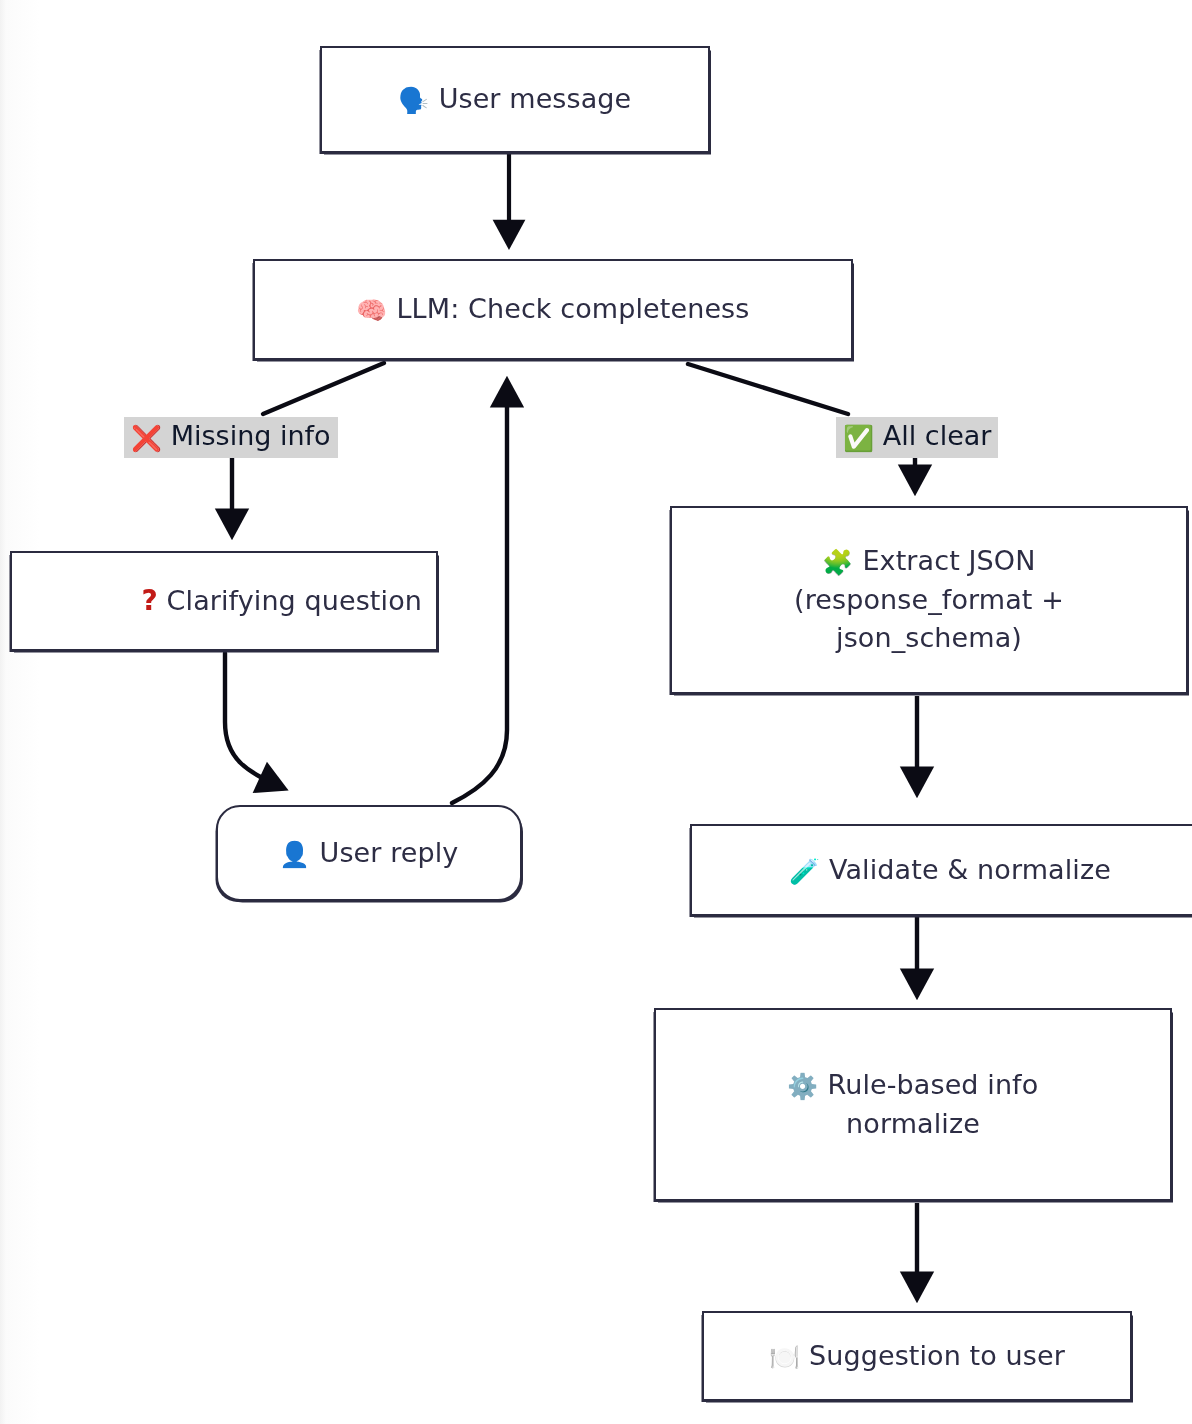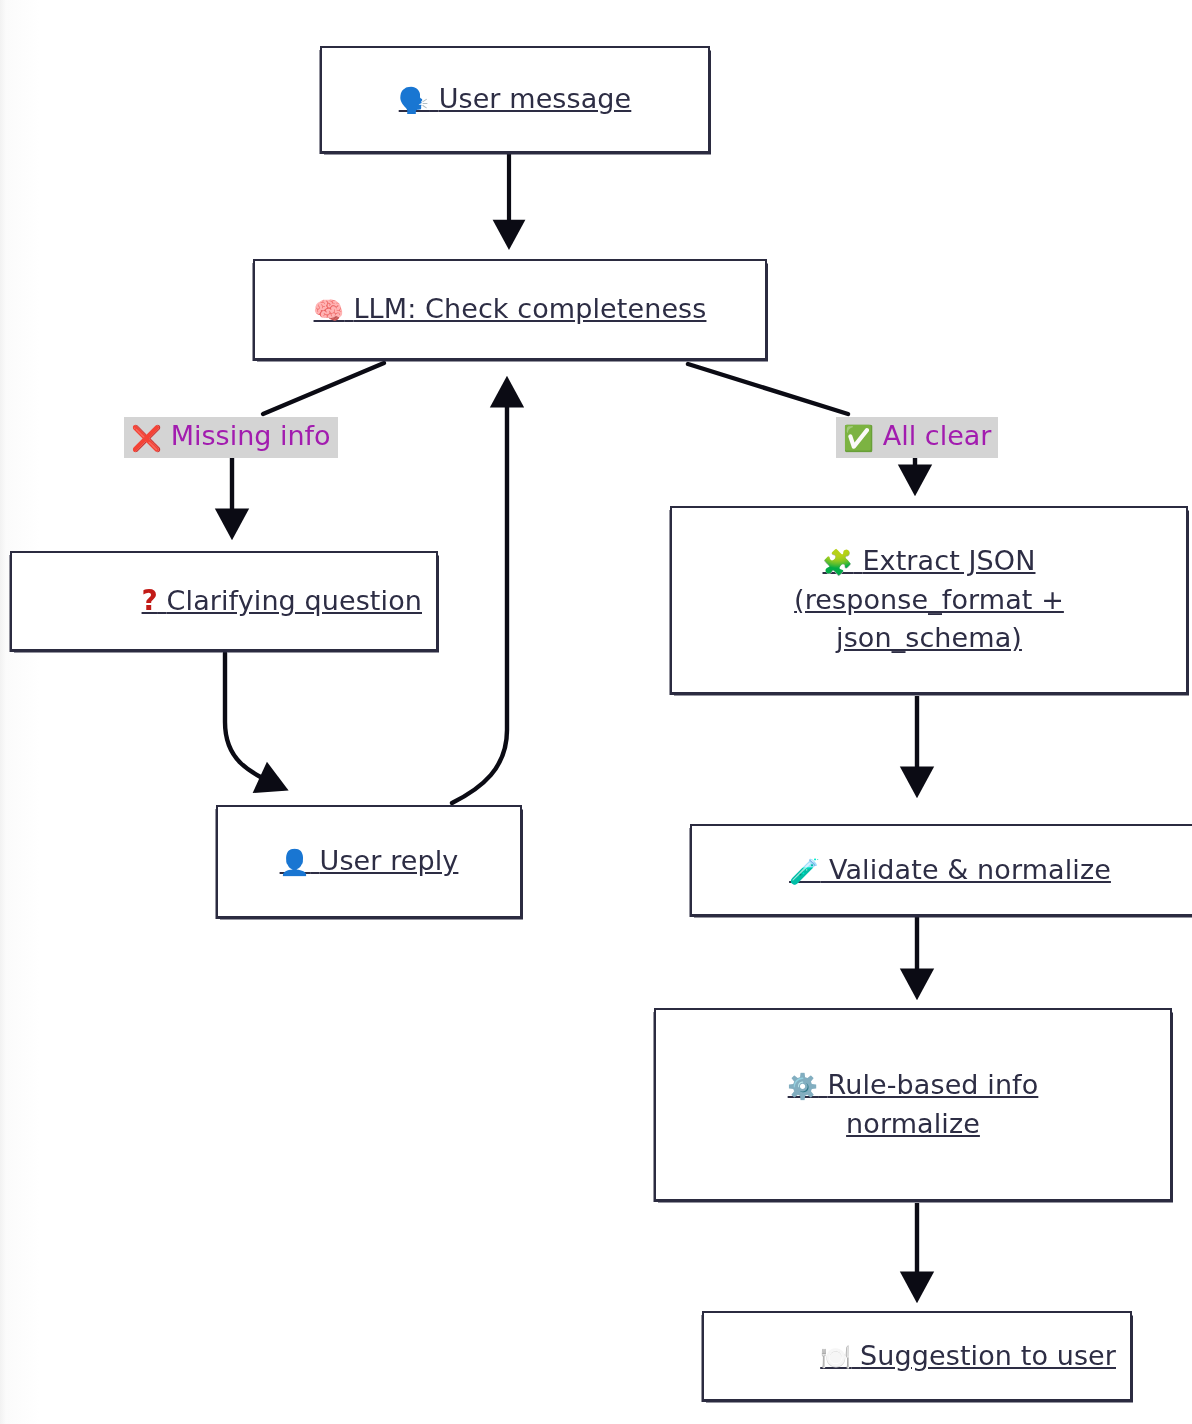--- a/index.html
+++ b/index.html
@@ -46,54 +46,53 @@
     line-height: 1.42;
     letter-spacing: 0.1px;
     
     box-shadow:
       2.5px 3px 0 -1.5px #2b2b40,
       -2px 2.5px 0 -1.5px #2b2b40;
   }
   .node .inner {
     padding: 0 14px;
     width: 100%;
-    text-decoration: underline;
   }
   .node .em {
     font-family: "DejaVu Sans", sans-serif;
     font-size: 25px;
     vertical-align: -1px;
   }
   .node .qmark {
     color: #c21b17;
     font-weight: bold;
     font-size: 28px;
   }
 
   .edge-label {
     position: absolute;
     background: #d4d4d4;
-    color: #a21caf;
+    color: #0f172a;
     font-size: 27px;
     line-height: 1.15;
     padding: 3px 7px 4px 7px;
     white-space: nowrap;
     box-sizing: border-box;
   }
   .edge-label .em { font-size: 25px; vertical-align: -2px; }
 
   
   #n-user-message   { left: 320px;  top: 46px;   width: 390px; height: 107px; }
-  #n-llm-check      { left: 253px;  top: 259px;  width: 514px; height: 101px; }
+  #n-llm-check      { left: 253px;  top: 259px;  width: 600px; height: 101px; }
   #n-clarifying     { left: 10px;   top: 551px;  width: 428px; height: 100px; text-align: right; }
-  #n-user-reply     { left: 216px;  top: 805px;  width: 306px; height: 113px; }
+  #n-user-reply     { left: 216px;  top: 805px;  width: 306px; height: 96px; border-radius: 24px; }
   #n-extract-json   { left: 654px;  top: 506px;  width: 518px; height: 188px; margin-left: 16px; }
   #n-validate       { left: 690px;  top: 824px;  width: 520px; height: 92px; }
   #n-rule-based     { left: 654px;  top: 1008px; width: 518px; height: 193px; }
-  #n-suggestion     { left: 702px;  top: 1311px; width: 430px; height: 90px; text-align: right; }
+  #n-suggestion     { left: 702px;  top: 1311px; width: 430px; height: 90px; }
 
   #lbl-missing { left: 124px; top: 417px; }
   #lbl-clear   { left: 836px; top: 417px; }
 </style>
 </head>
 <body>
 
 <div id="canvas">
 
   <svg class="edges" viewBox="0 0 1192 1424" width="1192" height="1424" xmlns="http://www.w3.org/2000/svg">

